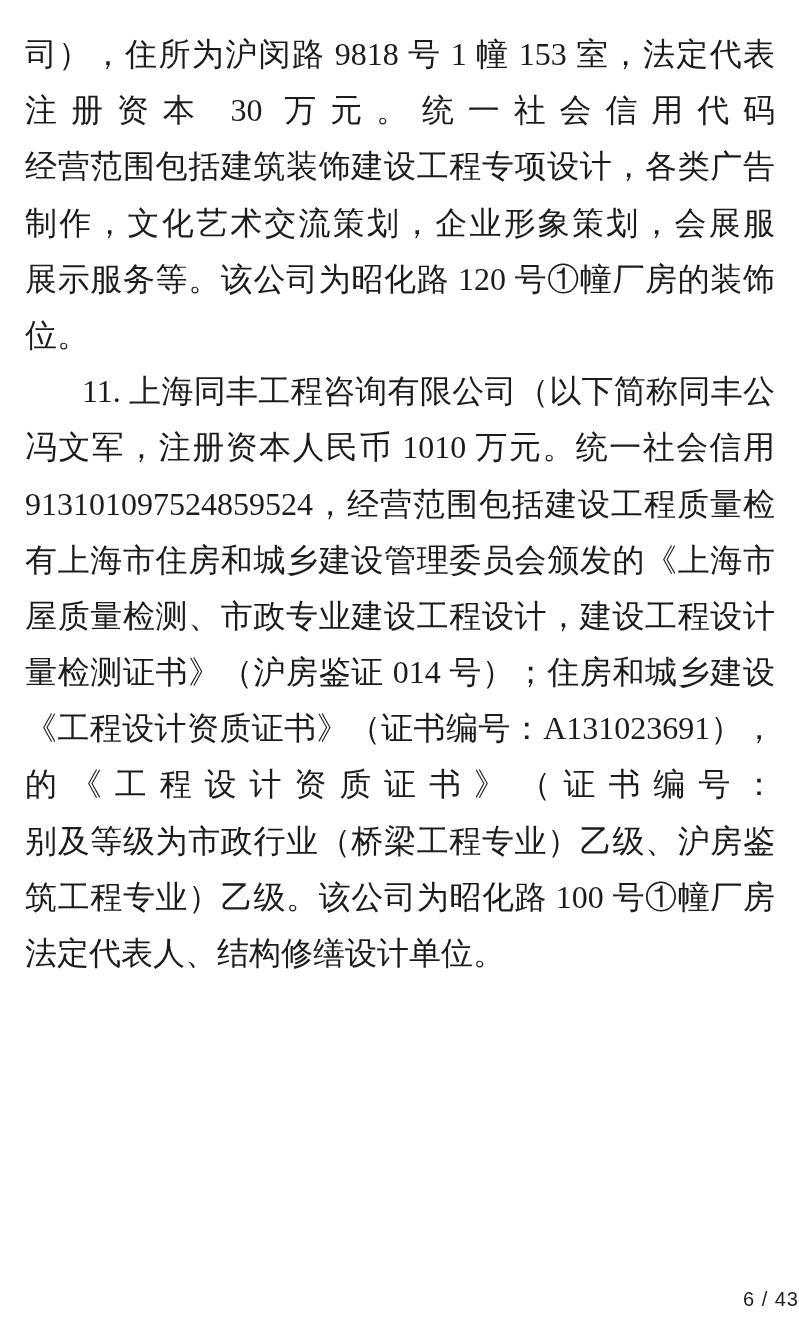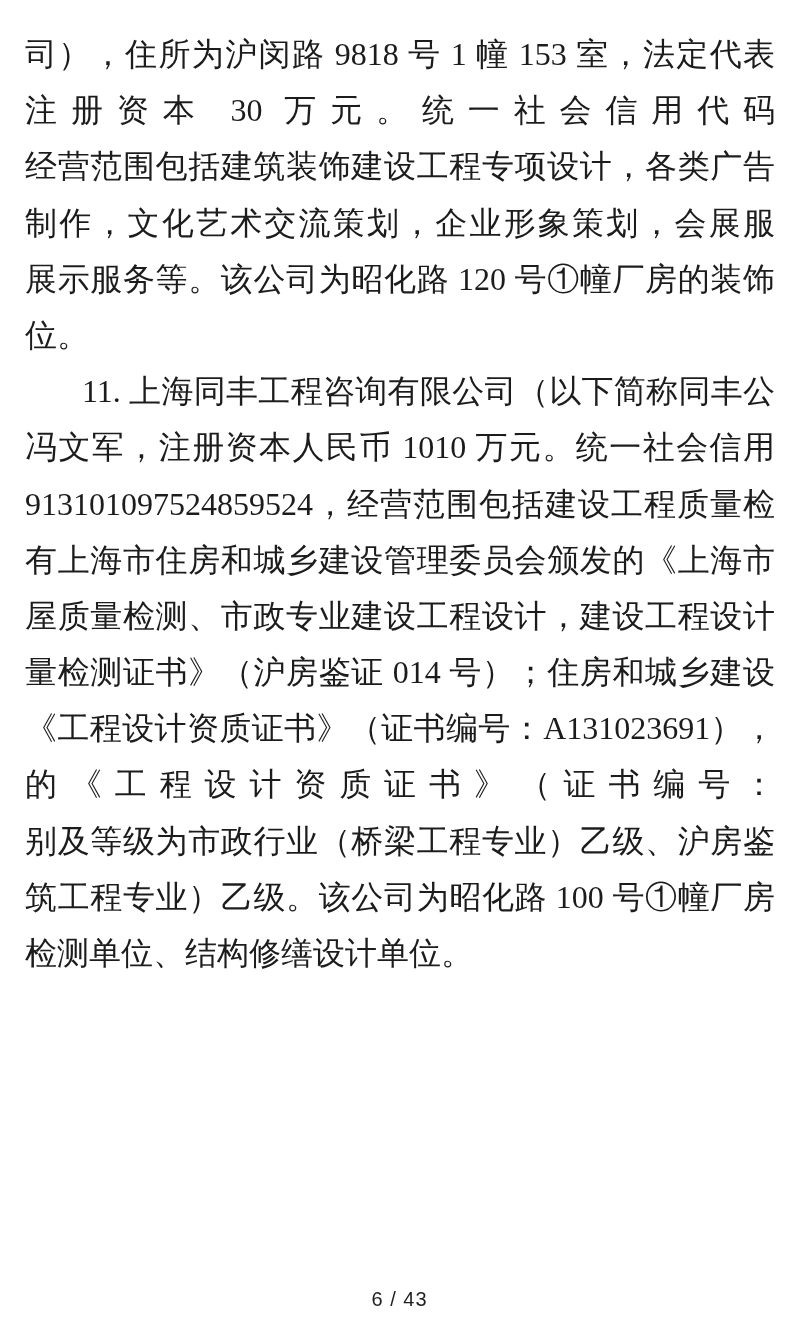--- a/index.html
+++ b/index.html
@@ -37,21 +37,21 @@
       text-align-last: left;
     }
     .line.indent {
       text-indent: 57px;
     }
     .footer {
       position: absolute;
       left: 0;
       right: 0;
       top: 1288px;
-      text-align: center;
+      text-align: right;
       font-family: "Liberation Sans", "DejaVu Sans", sans-serif;
       font-size: 20px;
       color: #1f1f1f;
       letter-spacing: 1px;
     }
   </style>
 </head>
 <body>
 
 <div class="page">
@@ -65,16 +65,16 @@
     <div class="line indent">11. 上海同丰工程咨询有限公司（以下简称同丰公司），</div>
     <div class="line">冯文军，注册资本人民币 1010 万元。统一社会信用代码</div>
     <div class="line">913101097524859524，经营范围包括建设工程质量检测，房</div>
     <div class="line">有上海市住房和城乡建设管理委员会颁发的《上海市房屋质</div>
     <div class="line">屋质量检测、市政专业建设工程设计，建设工程设计等。持</div>
     <div class="line">量检测证书》（沪房鉴证 014 号）；住房和城乡建设部颁发的</div>
     <div class="line">《工程设计资质证书》（证书编号：A131023691），资质等级</div>
     <div class="line">的《工程设计资质证书》（证书编号：A231009588），资质类</div>
     <div class="line">别及等级为市政行业（桥梁工程专业）乙级、沪房鉴证（建</div>
     <div class="line">筑工程专业）乙级。该公司为昭化路 100 号①幢厂房的房屋</div>
-    <div class="line noj">检测单位、结构修缮设计单位。</div>
+    <div class="line noj">法定代表人、结构修缮设计单位。</div>
   </div>
   <div class="footer">6 / 43</div>
 </div>
 
 </body></html>

